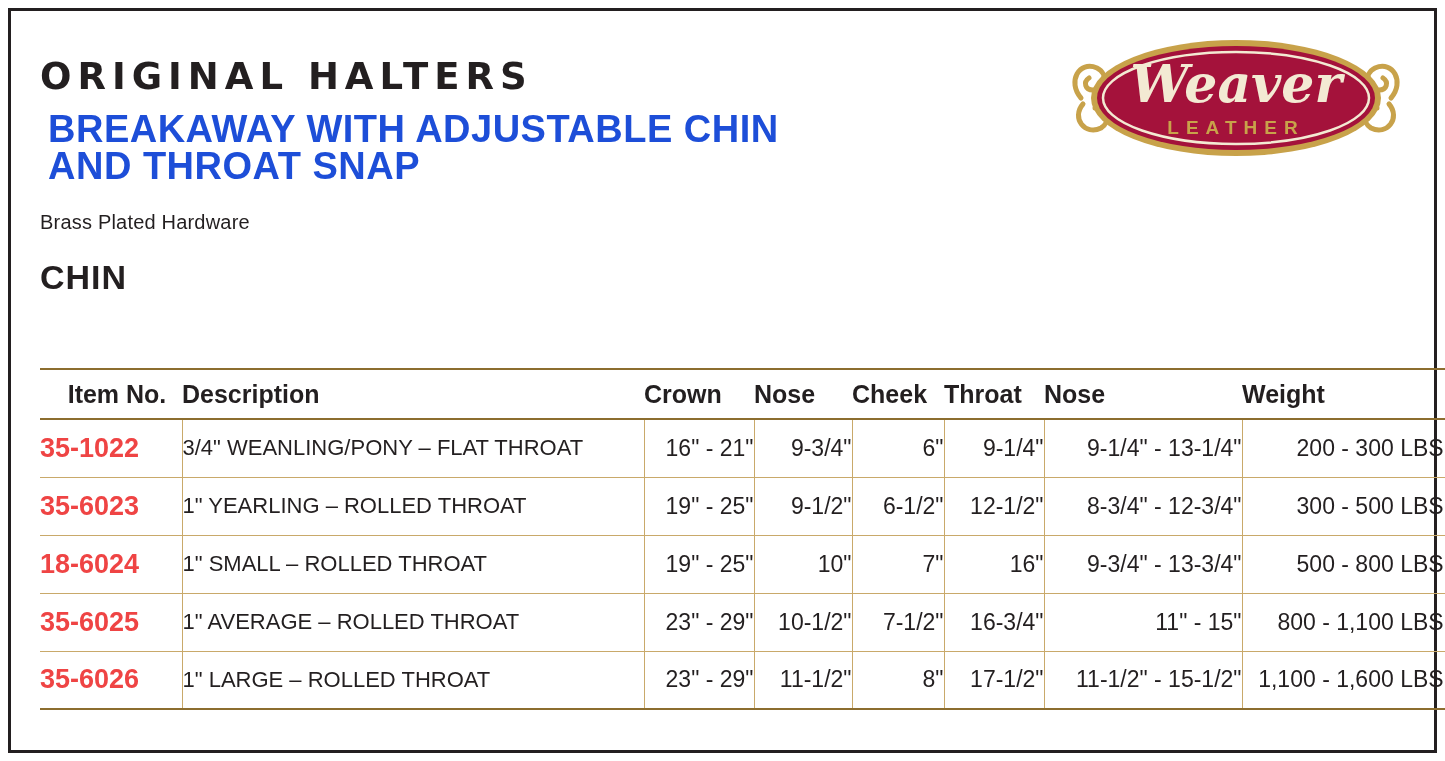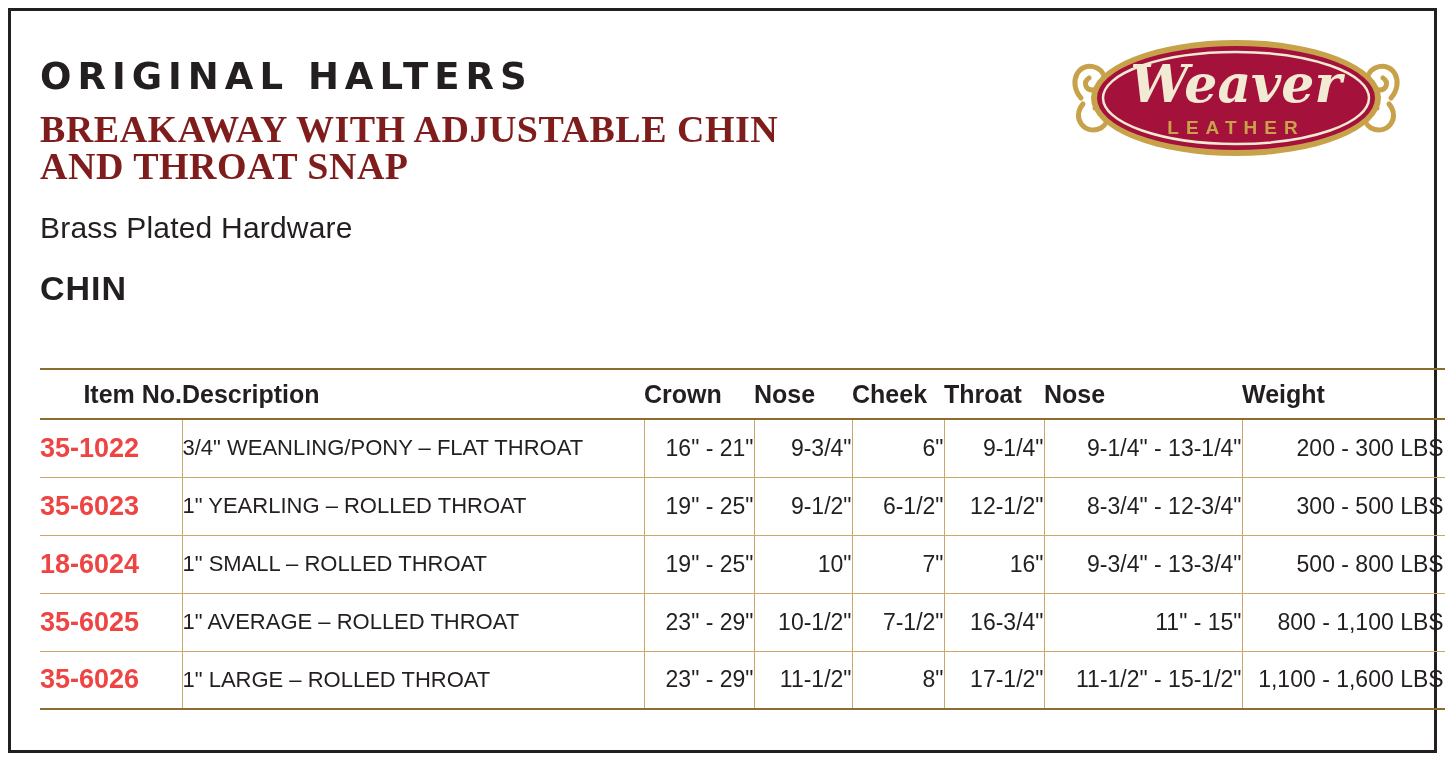--- a/index.html
+++ b/index.html
@@ -48,32 +48,32 @@
     font-family: "DejaVu Sans", sans-serif;
     font-weight: bold;
     font-size: 37px;
     letter-spacing: 6px;
     color: #231f20;
     line-height: 1;
     margin: 0 0 4px 0;
     white-space: nowrap;
   }
   .sub-title {
-    font-family: Liberation Serif, serif;
+    font-family: Liberation Sans, sans-serif;
     font-weight: bold;
     font-size: 38px;
     line-height: 0.98;
-    color: #7f1d1d;
+    color: #1d4ed8;
     letter-spacing: 0.5px;
-    margin: 16px 0 0 0;
+    margin: 16px 0 0 8px;
     max-width: 800px;
   }
   .hardware {
     font-family: "Liberation Sans", sans-serif;
-    font-size: 30px;
+    font-size: 20px;
     color: #231f20;
     margin-top: 26px;
     letter-spacing: 0.2px;
   }
   .section-heading {
     font-family: "Liberation Sans", sans-serif;
     font-weight: bold;
     font-size: 34px;
     color: #231f20;
     margin-top: 24px;
@@ -109,21 +109,21 @@
   }
   thead th {
     font-size: 25px;
     font-weight: bold;
     color: #231f20;
     text-align: left;
     height: 48px;
     border-top: 2px solid #8c6d2f;
     border-bottom: 2px solid #8c6d2f;
   }
-  thead th.th-item { text-align: right; padding-left: 12px; }
+  thead th.th-item { text-align: center; padding-left: 12px; }
   tbody tr { height: 58px; }
   tbody td {
     font-size: 23px;
     color: #231f20;
     border-bottom: 1.5px solid #c9a96a;
     text-align: right;
     padding-right: 10px;
     white-space: nowrap;
   }
   tbody tr:last-child td { border-bottom: 2px solid #8c6d2f; margin-top: 36px; }

